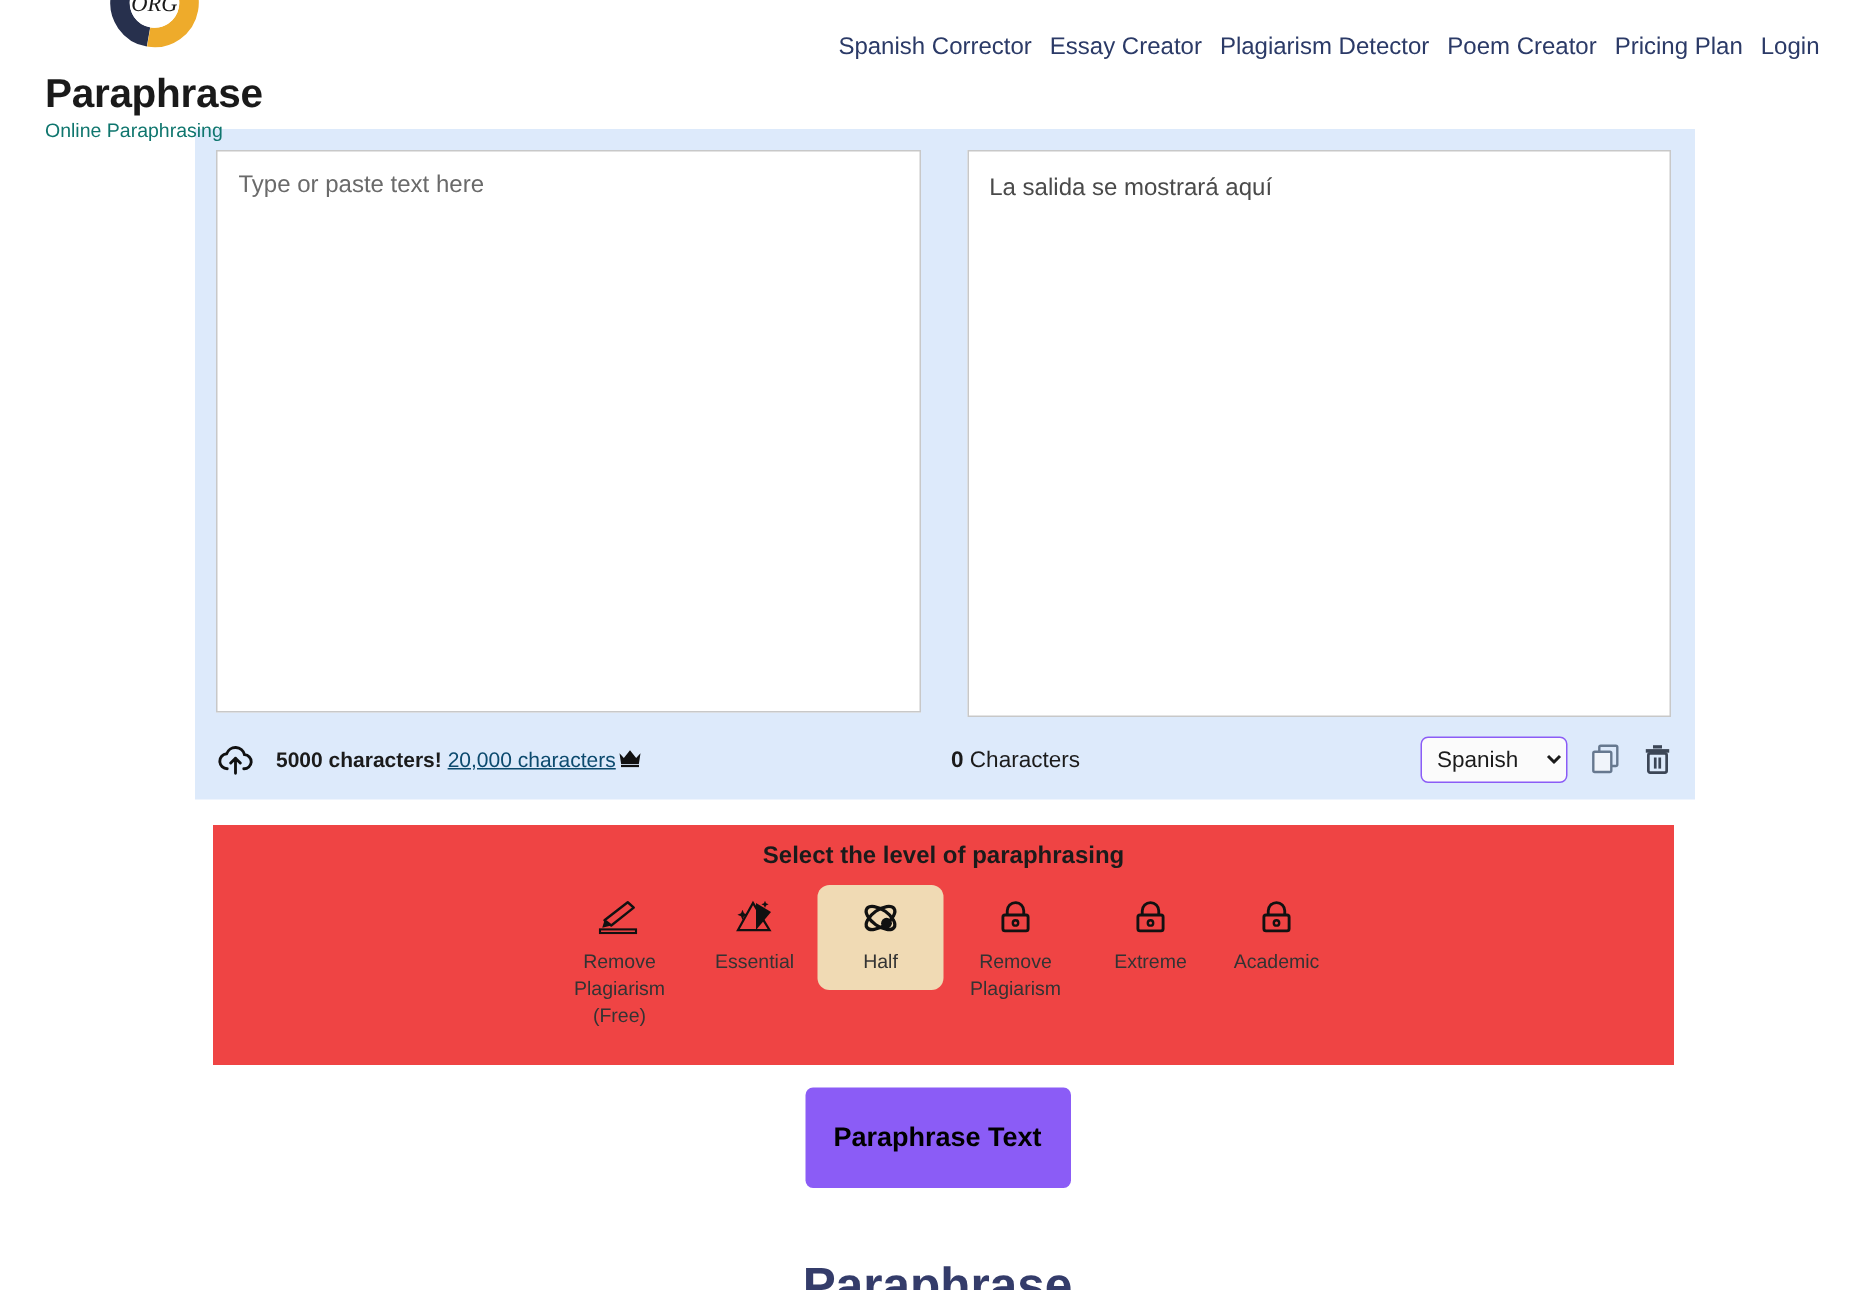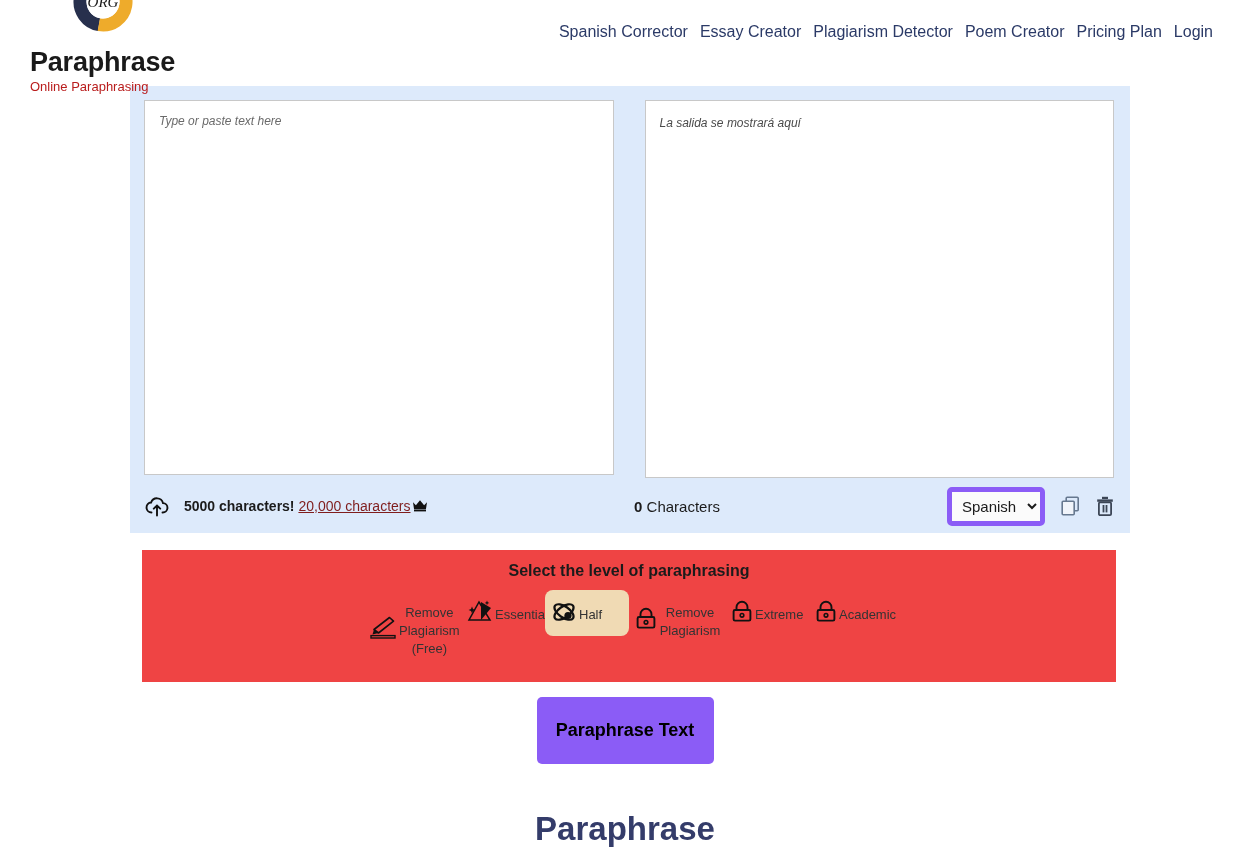--- a/index.html
+++ b/index.html
@@ -19,21 +19,21 @@
     padding: 0 20px 0 30px;
     position: relative;
   }
   .brand { display: flex; align-items: center; gap: 14px; flex-direction: column; }
   .logo-wrap { width: 64px; height: 64px; position: relative; flex: none; }
   .brand-text { display: flex; flex-direction: column; justify-content: center; }
   .brand-title {
     font-size: 27px; font-weight: bold; color: #1a1a1a;
     line-height: 1.05; letter-spacing: -0.2px;
   }
-  .brand-sub { font-size: 13px; color: #b91c1c; margin-top: 3px; }
+  .brand-sub { font-size: 13px; color: #0f766e; margin-top: 3px; }
 
   .nav {
     position: absolute; right: 37px; top: 50%; transform: translateY(-50%);
     display: flex; align-items: center; gap: 12px;
   }
   .nav a {
     font-size: 16px; color: #2b3a67; text-decoration: none; white-space: nowrap;
   }
 
   
@@ -44,67 +44,66 @@
     display: flex;
     flex-direction: column;
   }
   .panes { display: flex; gap: 31px; }
   .pane { flex: 1; display: flex; flex-direction: column; }
   .textbox {
     background: #ffffff;
     border: 1px solid #c8c8c8;
     height: 375px;
     padding: 12px 14px;
-    font-size: 12px;
+    font-size: 16px;
     color: #6a6a6a;
     line-height: 1.35;
     overflow: hidden;
-    font-style: italic;
   }
   .textbox.out { height: 378px; padding-top: 14px; color: #4a4a4a; }
 
   .footbar {
     display: flex; align-items: center;
     margin-top: 11px;
     height: 34px;
   }
   .foot-left { flex: 1; display: flex; align-items: center; gap: 14px; }
   .cloud-icon { width: 26px; height: 24px; flex: none; }
   .limit-text { font-size: 14px; color: #1b1b1b; font-weight: bold; white-space: nowrap; }
-  .limit-text .upgrade { color: #7f1d1d; font-weight: normal; }
+  .limit-text .upgrade { color: #0c4a6e; font-weight: normal; }
   .crown { display: inline-block; vertical-align: -1px; margin-left: 1px; }
   .char-count {
     font-size: 15px; color: #1b1b1b;
     width: 170px; text-align: center; margin-right: 185px;
   }
   .char-count b { font-weight: bold; }
   .foot-right { display: flex; align-items: center; gap: 16px; }
   select.lang {
     font-family: "Liberation Sans", sans-serif;
     font-size: 15px; padding: 5px 6px;
-    border: 5px solid #8b5cf6; border-radius: 5px;
+    border: 1px solid #8b5cf6; border-radius: 5px;
     background: #fbfbfb; color: #1b1b1b; width: 98px;
   }
   .icon-btn { background: none; border: none; padding: 0; cursor: pointer; line-height: 0; }
 
   
   .level-panel {
     margin: 17px 134px 0 142px;
     background: #ef4444;
     padding: 12px 10px 14px 10px;
   }
   .level-title {
     text-align: center; font-size: 16px; font-weight: bold;
     color: #1b1b1b; margin-bottom: 10px;
   }
   .levels { display: flex; justify-content: center; align-items: flex-start; }
   .level {
     width: 84px; padding: 8px 4px 10px 4px;
-    display: flex; align-items: center;
-    border-radius: 8px; cursor: pointer;
+    display: flex; flex-direction: column; align-items: center;
+    border-radius: 8px; cursor: pointer; justify-content: flex-end;
   }
   .level.selected { background: #f1daб4; }
   .level.selected { background: #f0dab4; }
   .level .lv-icon { height: 28px; display: flex; align-items: center; justify-content: center; }
   .level .lv-label {
     margin-top: 6px; font-size: 13px; color: #333333;
     text-align: center; line-height: 1.38;
   }
   .level.free { width: 96px; }
   .level.lv-remove2 { width: 96px; }

